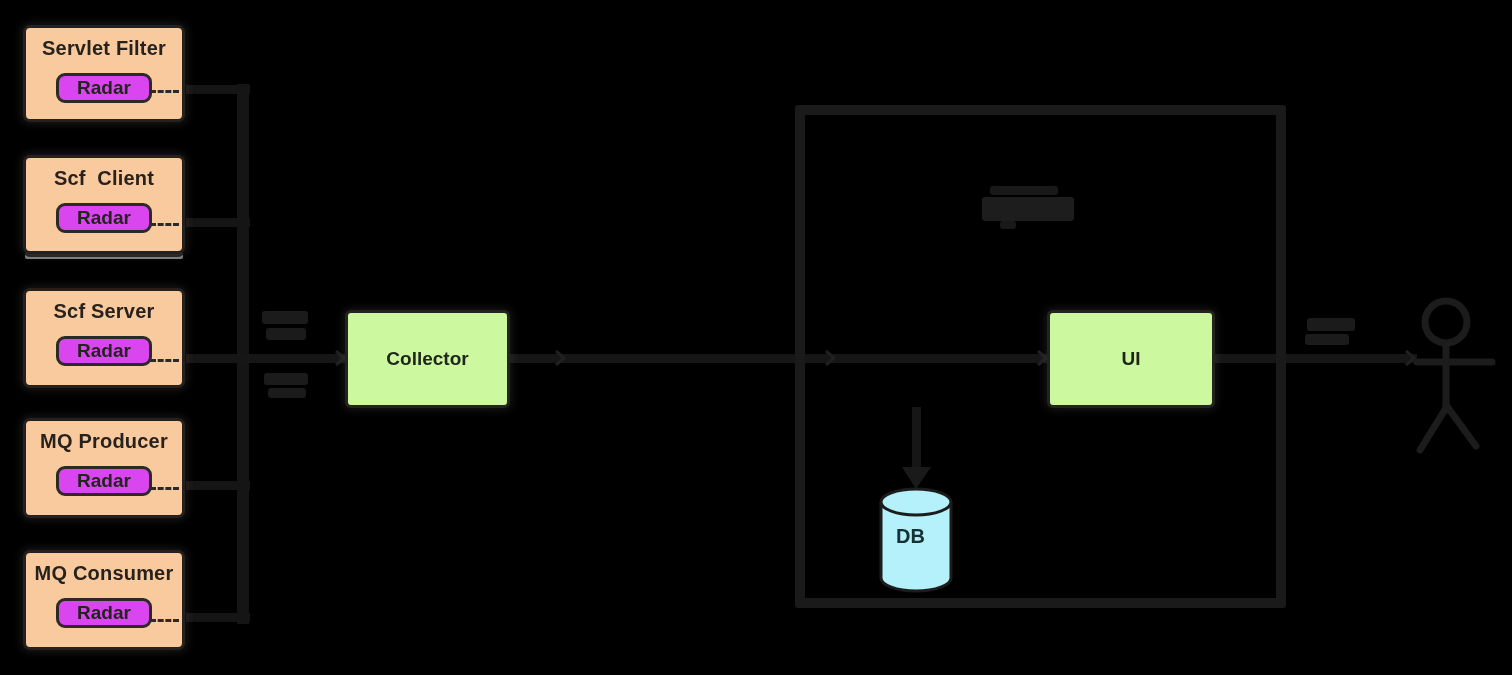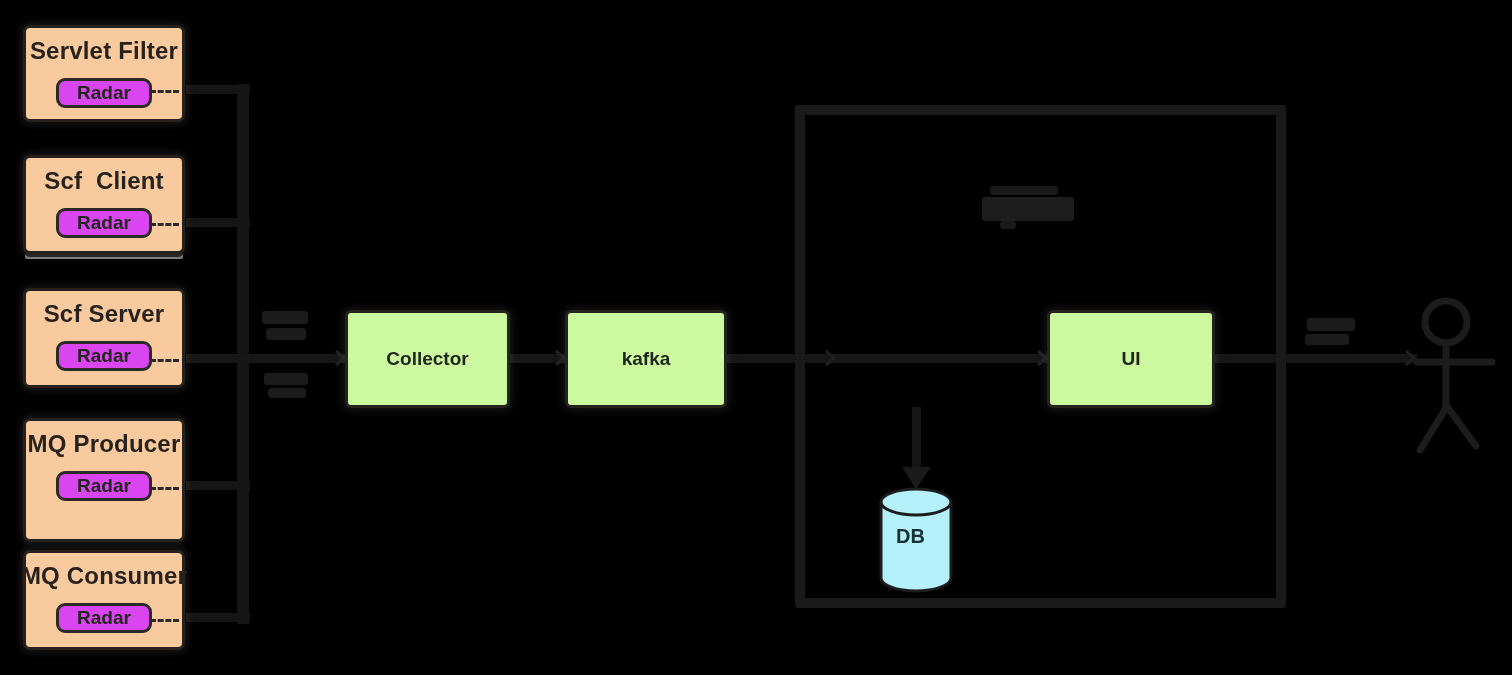--- a/index.html
+++ b/index.html
@@ -10,21 +10,21 @@
   svg.wires{position:absolute;left:0;top:0;z-index:1;pointer-events:none;}
 
   
   .agent{
     position:absolute;left:23px;width:162px;box-sizing:border-box;
     background:#f9ca9e;border:3px solid #26211d;border-radius:7px;
     box-shadow:0 0 9px 2px rgba(115,115,115,.22), 0 3px 0 rgba(0,0,0,.75);
     z-index:3;display:flex;flex-direction:column;align-items:center;
   }
   .agent-title{
-    margin-top:9px;font-weight:bold;font-size:24px;color:#27221d;
+    margin-top:9px;font-weight:bold;font-size:20px;color:#27221d;
     white-space:pre;letter-spacing:.2px;
   }
   .radar-pill{
     margin-top:13px;width:96px;height:30px;box-sizing:border-box;
     background:#d946ef;border:3px solid #2b2a26;border-radius:9px;
     display:flex;align-items:center;justify-content:center;
     font-weight:bold;font-size:19px;color:#21251c;
   }
   .dash-out{ 
     position:absolute;right:3px;width:29px;height:0;
@@ -132,32 +132,31 @@
     <div class="dash-out" style="top:65px;"></div>
   </div>
   <div class="gray-smear" style="top:252px;"></div>
 
   <div class="agent" style="top:288px;height:100px;">
     <div class="agent-title">Scf Server</div>
     <div class="radar-pill">Radar</div>
     <div class="dash-out" style="top:68px;"></div>
   </div>
 
-  <div class="agent" style="top:418px;height:124px;">
+  <div class="agent" style="top:418px;height:100px;">
     <div class="agent-title">MQ Producer</div>
     <div class="radar-pill">Radar</div>
     <div class="dash-out" style="top:66px;"></div>
   </div>
 
   <div class="agent" style="top:550px;height:100px;">
     <div class="agent-title">MQ Consumer</div>
     <div class="radar-pill">Radar</div>
     <div class="dash-out" style="top:66px;"></div>
   </div>
 
   <div class="gbox" style="left:345px;top:310px;width:165px;height:98px;">Collector</div>
-  <div class="gbox" style="left:565px;top:310px;width:162px;height:98px;">kafka</div>
   <div class="gbox" style="left:1047px;top:310px;width:168px;height:98px;">UI</div>
 
   <div class="db-label">DB</div>
 
 
 </div>
 
 </body></html>

